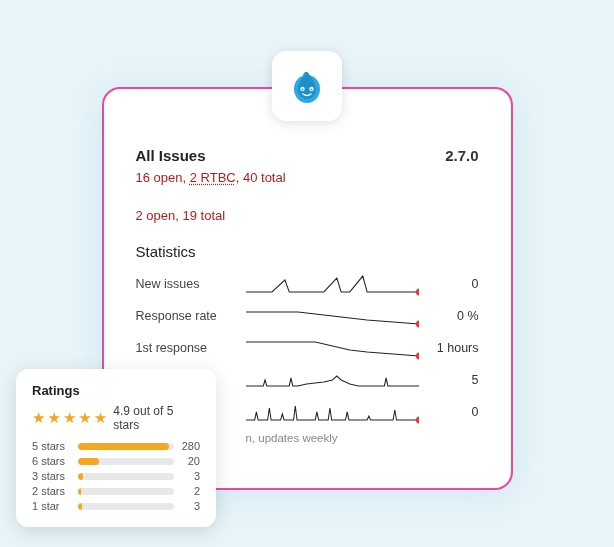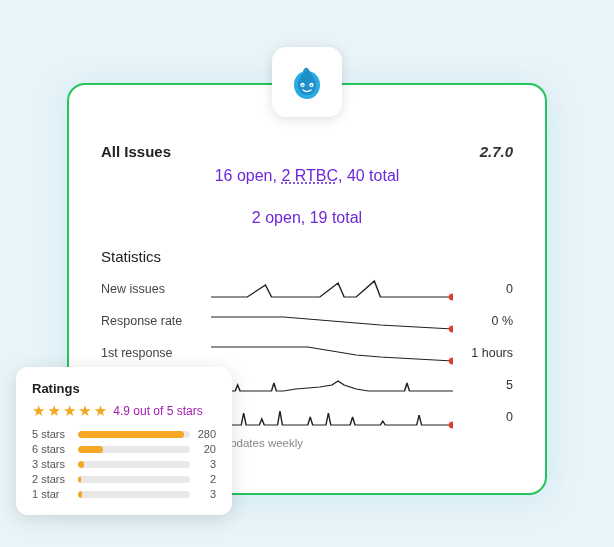--- a/index.html
+++ b/index.html
@@ -17,23 +17,23 @@
       height: 547px;
       display: flex;
       align-items: center;
       justify-content: center;
       position: relative;
     }
 
     .main-card {
       background: #fff;
       border-radius: 18px;
-      border: 2px solid #22c55e;
+      border: 2px solid #ec4899;
       box-shadow: 0 4px 32px rgba(100, 180, 230, 0.18);
-      width: 480px;
+      width: 411px;
       padding: 30px 32px 28px 32px;
       position: relative;
       margin-top: 30px;
     }
 
     .drupal-logo {
       width: 70px;
       height: 70px;
       background: #fff;
       border-radius: 14px;
@@ -63,29 +63,27 @@
     .section-title {
       font-size: 15px;
       font-weight: 700;
       color: #222;
     }
 
     .version-badge {
       font-size: 15px;
       font-weight: 600;
       color: #333;
-      font-style: italic;
     }
 
     .issues-subtitle {
-      font-size: 16px;
-      color: #6d28d9;
+      font-size: 13px;
+      color: #b91c1c;
       margin-bottom: 18px;
       line-height: 1.5;
-      text-align: center;
     }
 
     .issues-subtitle .rtbc {
       text-decoration: underline dotted;
       text-underline-offset: 2px;
     }
 
     .section-block {
       margin-bottom: 16px;
     }
@@ -138,25 +136,25 @@
       color: #888;
       margin-top: 6px;
       padding-left: 110px;
     }
 
     
     .ratings-card {
       background: #fff;
       border-radius: 12px;
       box-shadow: 0 4px 20px rgba(0,0,0,0.13);
-      width: 216px;
+      width: 200px;
       padding: 14px 16px 12px 16px;
       position: absolute;
       left: 16px;
-      bottom: 32px;
+      bottom: 20px;
       z-index: 10;
     }
 
     .ratings-title {
       font-size: 13px;
       font-weight: 700;
       color: #222;
       margin-bottom: 6px;
     }
 
@@ -167,21 +165,21 @@
       margin-bottom: 8px;
     }
 
     .star {
       color: #f5a623;
       font-size: 15px;
     }
 
     .rating-avg {
       font-size: 12px;
-      color: #a21caf;
+      color: #404040;
       margin-left: 4px;
     }
 
     .rating-bar-row {
       display: flex;
       align-items: center;
       margin-bottom: 3px;
       gap: 4px;
     }
 

